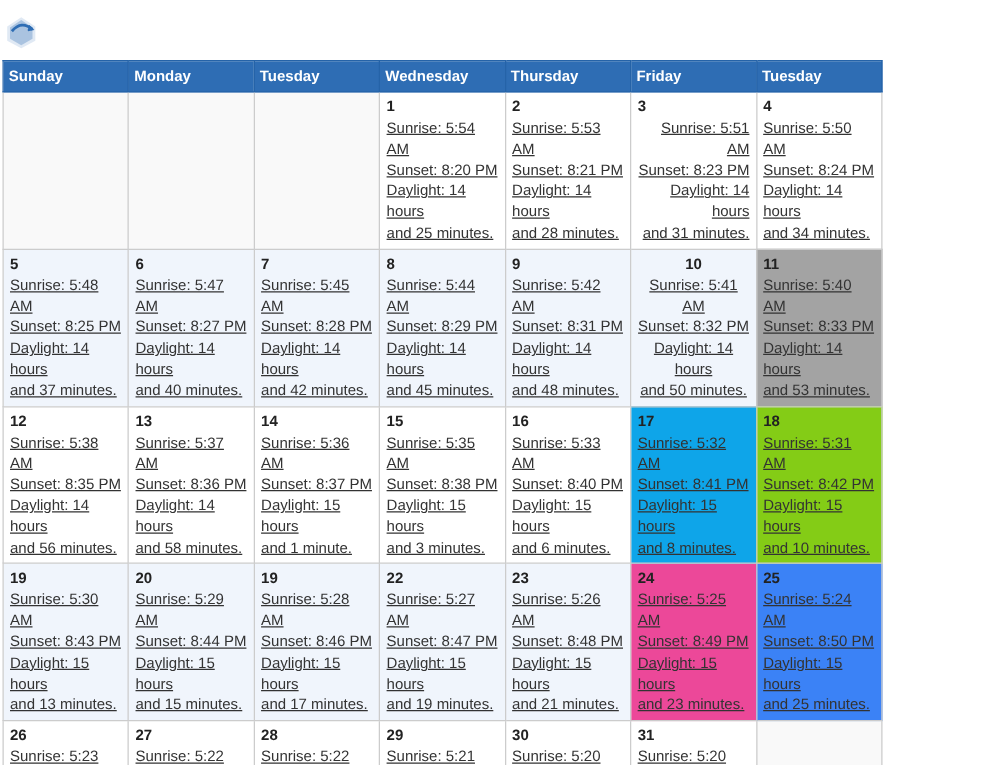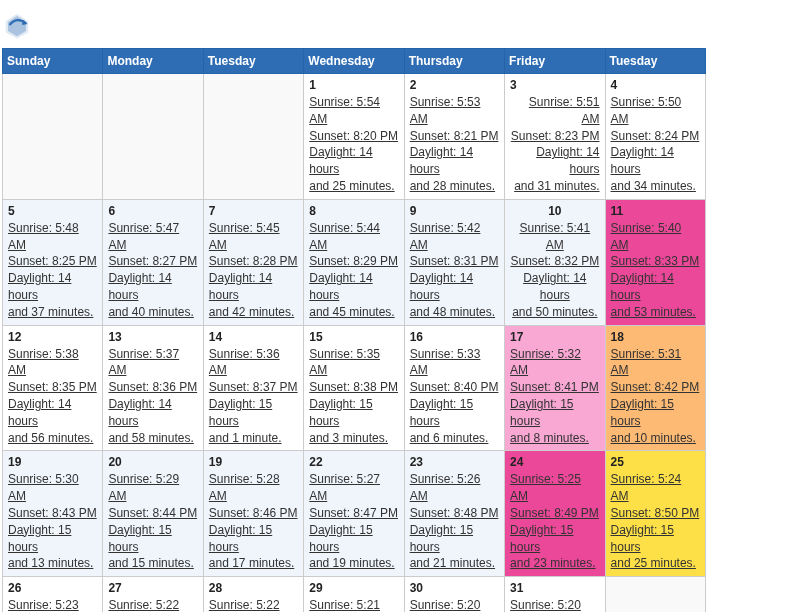--- a/index.html
+++ b/index.html
@@ -201,21 +201,21 @@
 Daylight: 14 hours
 and 48 minutes.</div>
           </td>
           <td style="background: rgb(240, 245, 252); text-align: center;">
             <span class="day-num">10</span>
             <div class="day-info" style="white-space: pre-line;">Sunrise: 5:41 AM
 Sunset: 8:32 PM
 Daylight: 14 hours
 and 50 minutes.</div>
           </td>
-          <td style="background: #ec4899;">
+          <td style="background: #a3a3a3;">
             <span class="day-num">11</span>
             <div class="day-info" style="white-space: pre-line;">Sunrise: 5:40 AM
 Sunset: 8:33 PM
 Daylight: 14 hours
 and 53 minutes.</div>
           </td>
         </tr>
         <tr>
           <td style="background: rgb(255, 255, 255);">
             <span class="day-num">12</span>
@@ -245,28 +245,28 @@
 Daylight: 15 hours
 and 3 minutes.</div>
           </td>
           <td style="background: rgb(255, 255, 255);">
             <span class="day-num">16</span>
             <div class="day-info" style="white-space: pre-line;">Sunrise: 5:33 AM
 Sunset: 8:40 PM
 Daylight: 15 hours
 and 6 minutes.</div>
           </td>
-          <td style="background: #f9a8d4; margin-left: 37px;">
+          <td style="background: #0ea5e9; margin-left: 37px;">
             <span class="day-num">17</span>
             <div class="day-info" style="white-space: pre-line;">Sunrise: 5:32 AM
 Sunset: 8:41 PM
 Daylight: 15 hours
 and 8 minutes.</div>
           </td>
-          <td style="background: #fdba74;">
+          <td style="background: #84cc16;">
             <span class="day-num">18</span>
             <div class="day-info" style="white-space: pre-line;">Sunrise: 5:31 AM
 Sunset: 8:42 PM
 Daylight: 15 hours
 and 10 minutes.</div>
           </td>
         </tr>
         <tr>
           <td style="background: rgb(240, 245, 252);">
             <span class="day-num">19</span>
@@ -303,21 +303,21 @@
 Daylight: 15 hours
 and 21 minutes.</div>
           </td>
           <td style="background: #ec4899; margin-top: 33px;">
             <span class="day-num">24</span>
             <div class="day-info" style="white-space: pre-line;">Sunrise: 5:25 AM
 Sunset: 8:49 PM
 Daylight: 15 hours
 and 23 minutes.</div>
           </td>
-          <td style="background: #fde047; margin-left: 28px;">
+          <td style="background: #3b82f6; margin-left: 28px;">
             <span class="day-num">25</span>
             <div class="day-info" style="white-space: pre-line;">Sunrise: 5:24 AM
 Sunset: 8:50 PM
 Daylight: 15 hours
 and 25 minutes.</div>
           </td>
         </tr>
         <tr>
           <td style="background: rgb(255, 255, 255);">
             <span class="day-num">26</span>

